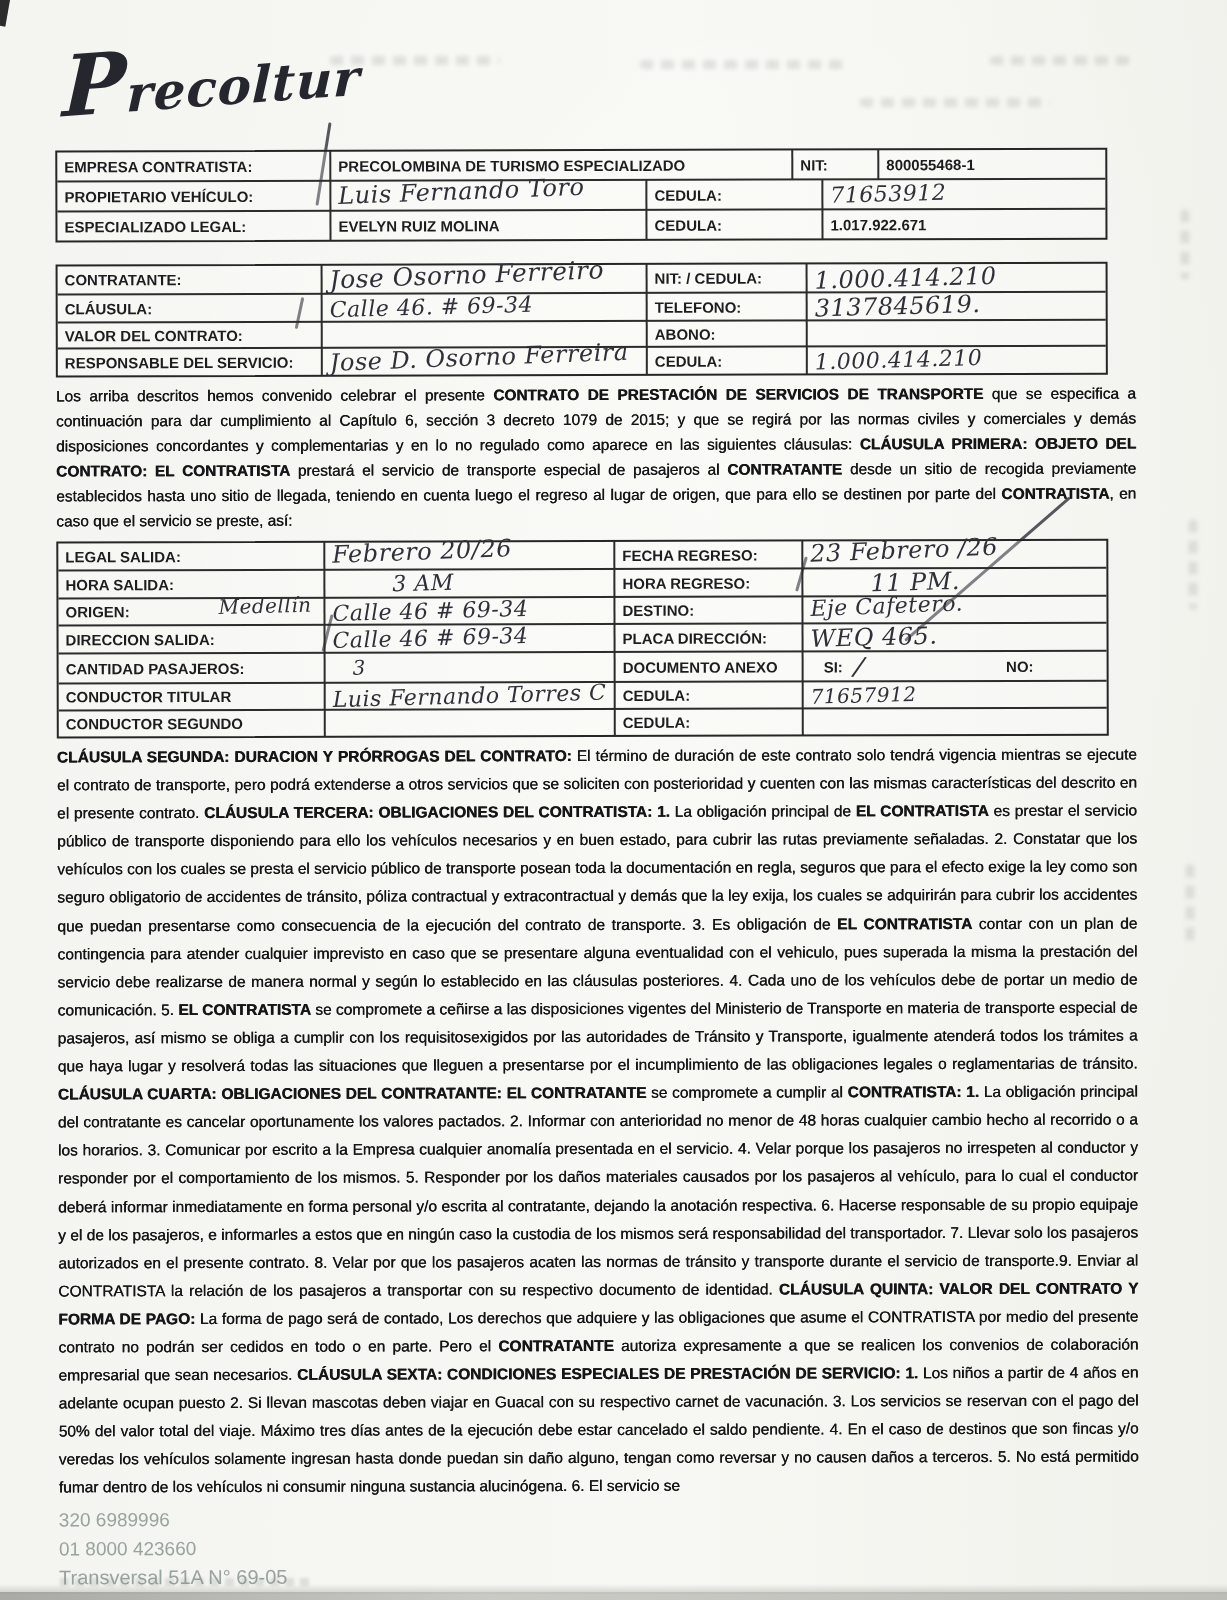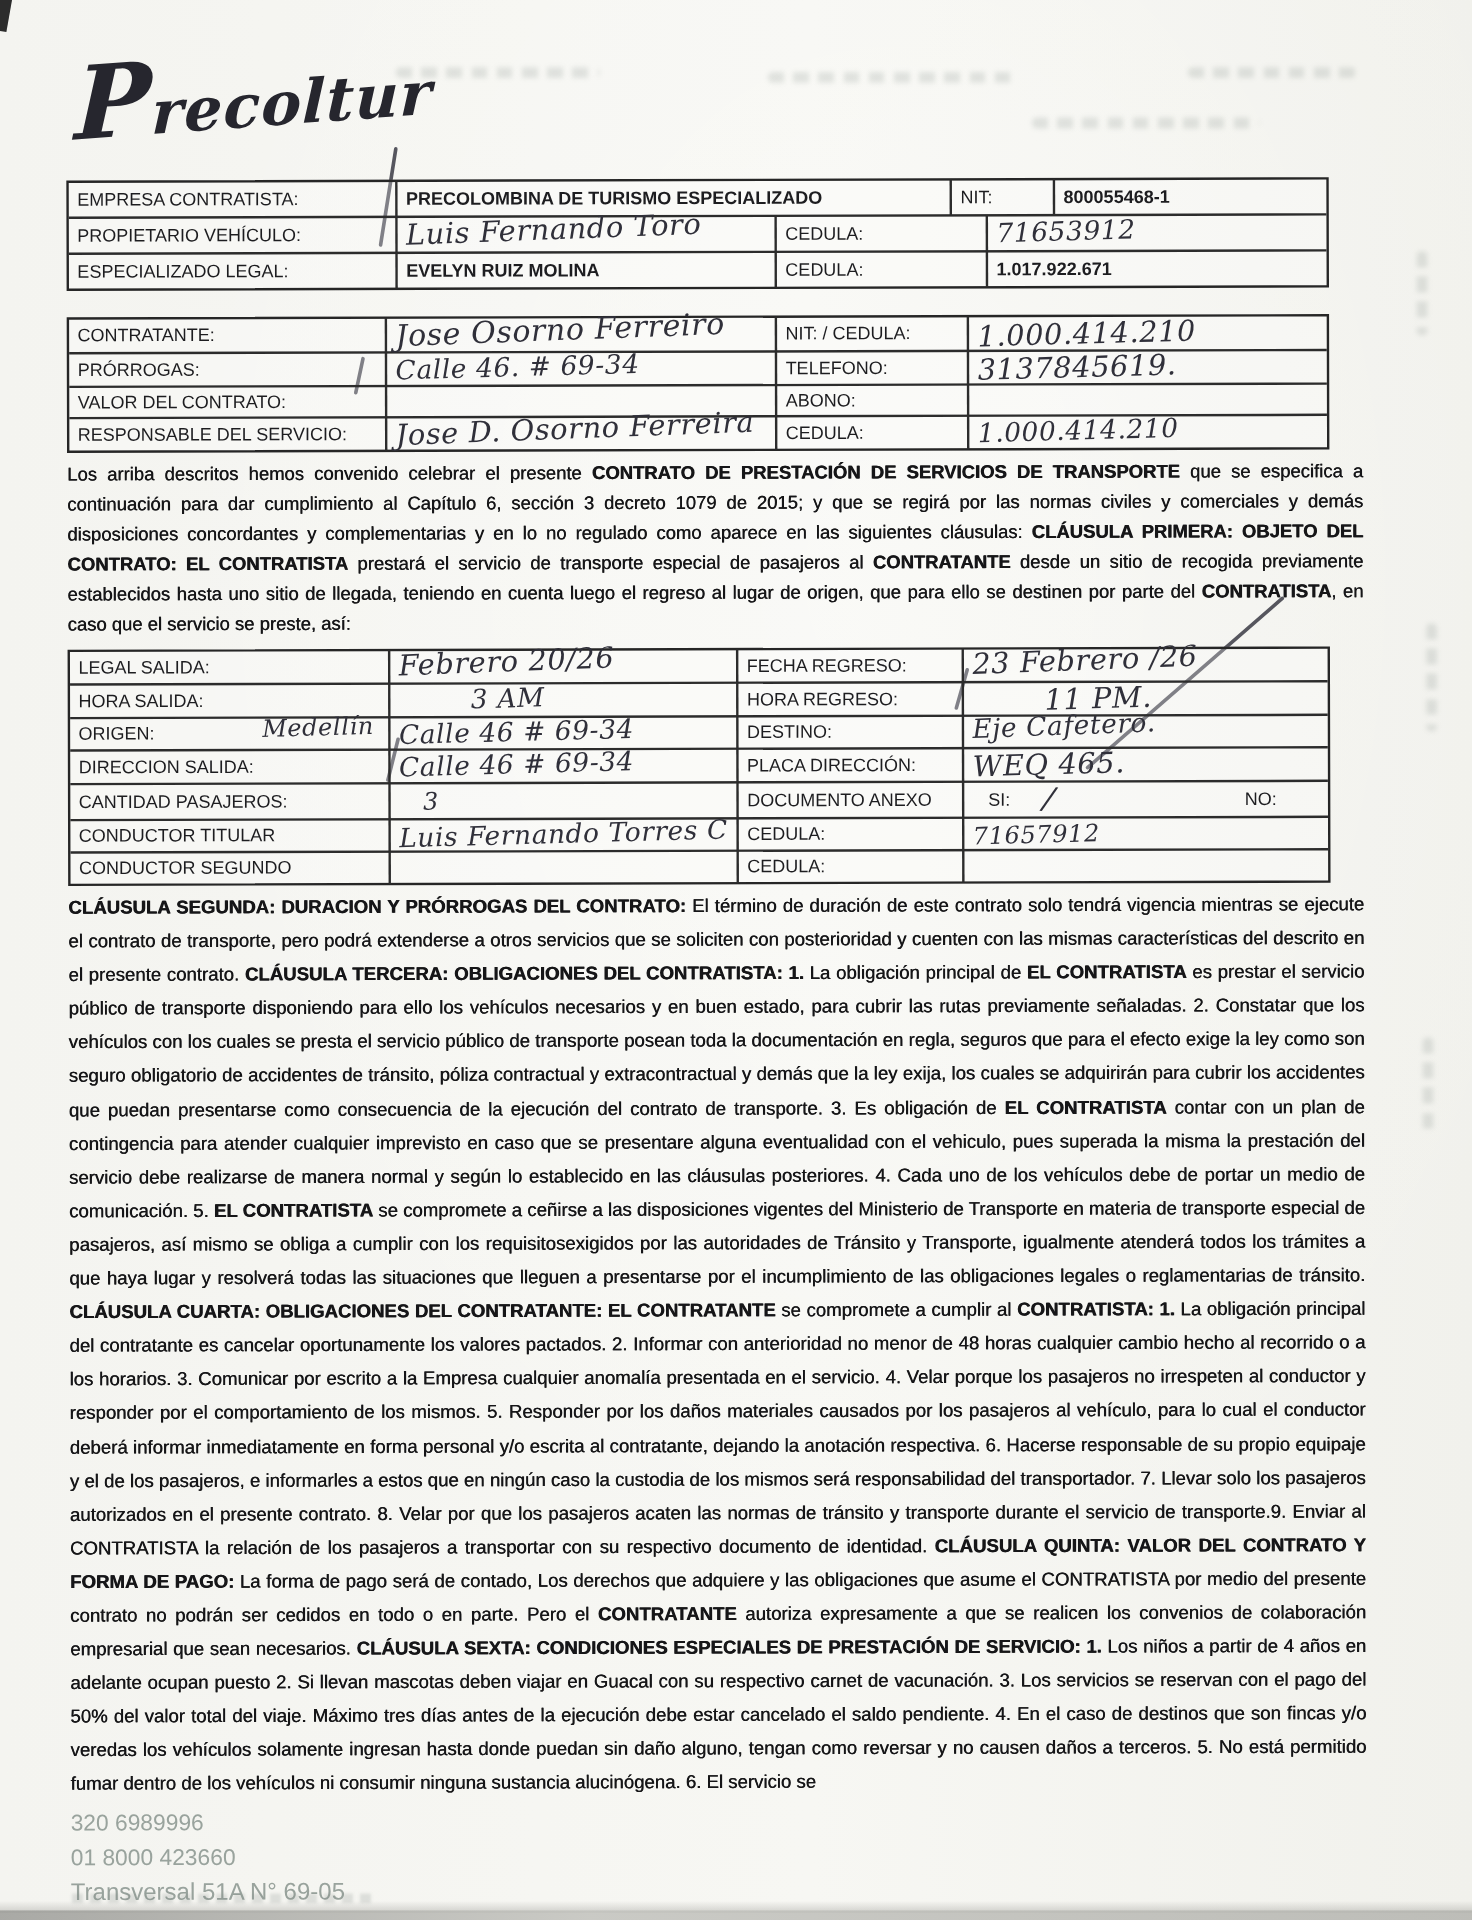--- a/index.html
+++ b/index.html
@@ -19,40 +19,40 @@
     transform:rotate(-4deg) skewX(-6deg);transform-origin:left bottom;
     margin:2px 0 14px 6px;width:320px;
   }
   .logo::first-letter{font-size:84px;}
   
   .tbl{border:2.4px solid #262626;width:1048px;background:rgba(255,255,255,.25);}
   .row{display:grid;align-items:center;border-bottom:2px solid #2c2c2c;}
   .row:last-child{border-bottom:none;}
   .cell{padding:1px 7px;border-left:2px solid #2c2c2c;position:relative;overflow:visible;min-height:100%;display:flex;align-items:center;}
   .cell:first-child{border-left:none;}
-  .lbl{font-weight:normal;font-size:15px;white-space:nowrap;text-align:right;}
+  .lbl{font-weight:bold;font-size:15px;white-space:nowrap;text-align:right;}
   .vprint{font-weight:bold;font-size:15px;white-space:nowrap;}
   .t1 .row{min-height:28px;}
   .t1 .r0{grid-template-columns:272px 462px 86px 1fr;}
   .t1 .r12{grid-template-columns:272px 316px 176px 1fr;}
   .t2 .row{min-height:24px;}
   .t2 .row{grid-template-columns:263px 325px 160px 1fr;}
   .t3 .row{min-height:25px;}
   .t3 .row{grid-template-columns:265px 290px 188px 1fr;}
   
   .hw{
     font-family:"DejaVu Serif",serif;font-style:italic;font-weight:500;
     color:#30303a;white-space:nowrap;line-height:1;letter-spacing:.5px;
     transform:rotate(-1.4deg);
   }
   .hw.s20{font-size:20px;} .hw.s22{font-size:22px;} .hw.s24{font-size:24px;} .hw.s26{font-size:25px;}
   .hw.raise{transform:rotate(-2deg) translateY(-4px);}
   .hw.overlap{position:absolute;left:160px;top:-2px;font-size:20px;}
   .hw.check{font-size:26px;margin:0 4px;transform:rotate(8deg);}
-  .sino{display:flex;gap:24px;align-items:center;padding-left:20px;}
+  .sino{display:flex;gap:8px;align-items:center;padding-left:20px;}
   .sino .no{margin-left:130px;}
   
   .para{
     width:1080px;text-align:justify;color:#161618;
     font-weight:normal;text-shadow:.35px 0 0 currentColor;
   }
   .para b{text-shadow:.5px 0 0 currentColor;}
   .intro{font-size:15.4px;line-height:25px;margin:6px 0 8px 0;}
   .clauses{font-size:15.5px;line-height:28.1px;margin-top:5px;}
   
@@ -152,21 +152,21 @@
           </div>
         <div class="cell">
             <span class="lbl">NIT: / CEDULA:</span>
           </div>
         <div class="cell">
             <span class="hw s24">1.000.414.210</span>
           </div>
       </div>
       <div class="row">
         <div class="cell">
-            <span class="lbl">PRÓRROGAS:</span>
+            <span class="lbl">CLÁUSULA:</span>
           </div>
         <div class="cell">
             <span class="hw s22">Calle 46. # 69-34</span>
           </div>
         <div class="cell">
             <span class="lbl">TELEFONO:</span>
           </div>
         <div class="cell">
             <span class="hw s24">3137845619.</span>
           </div>

